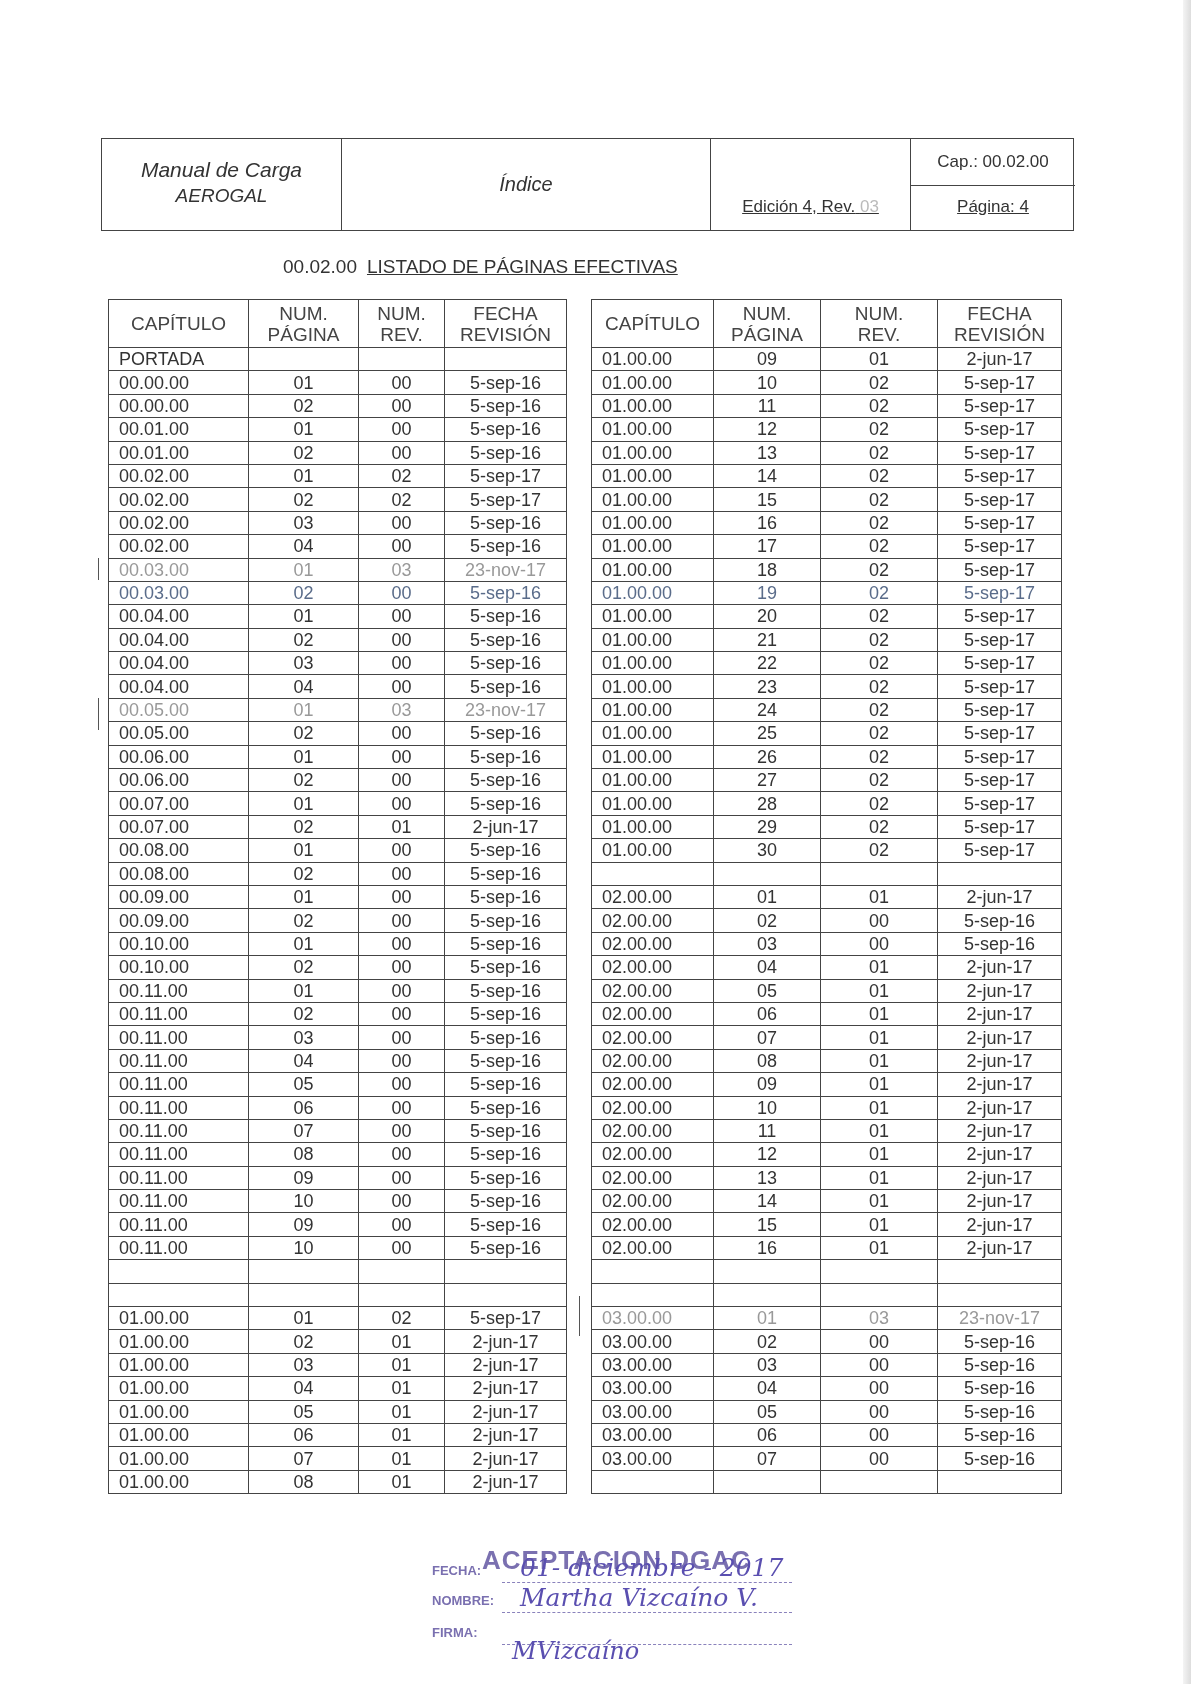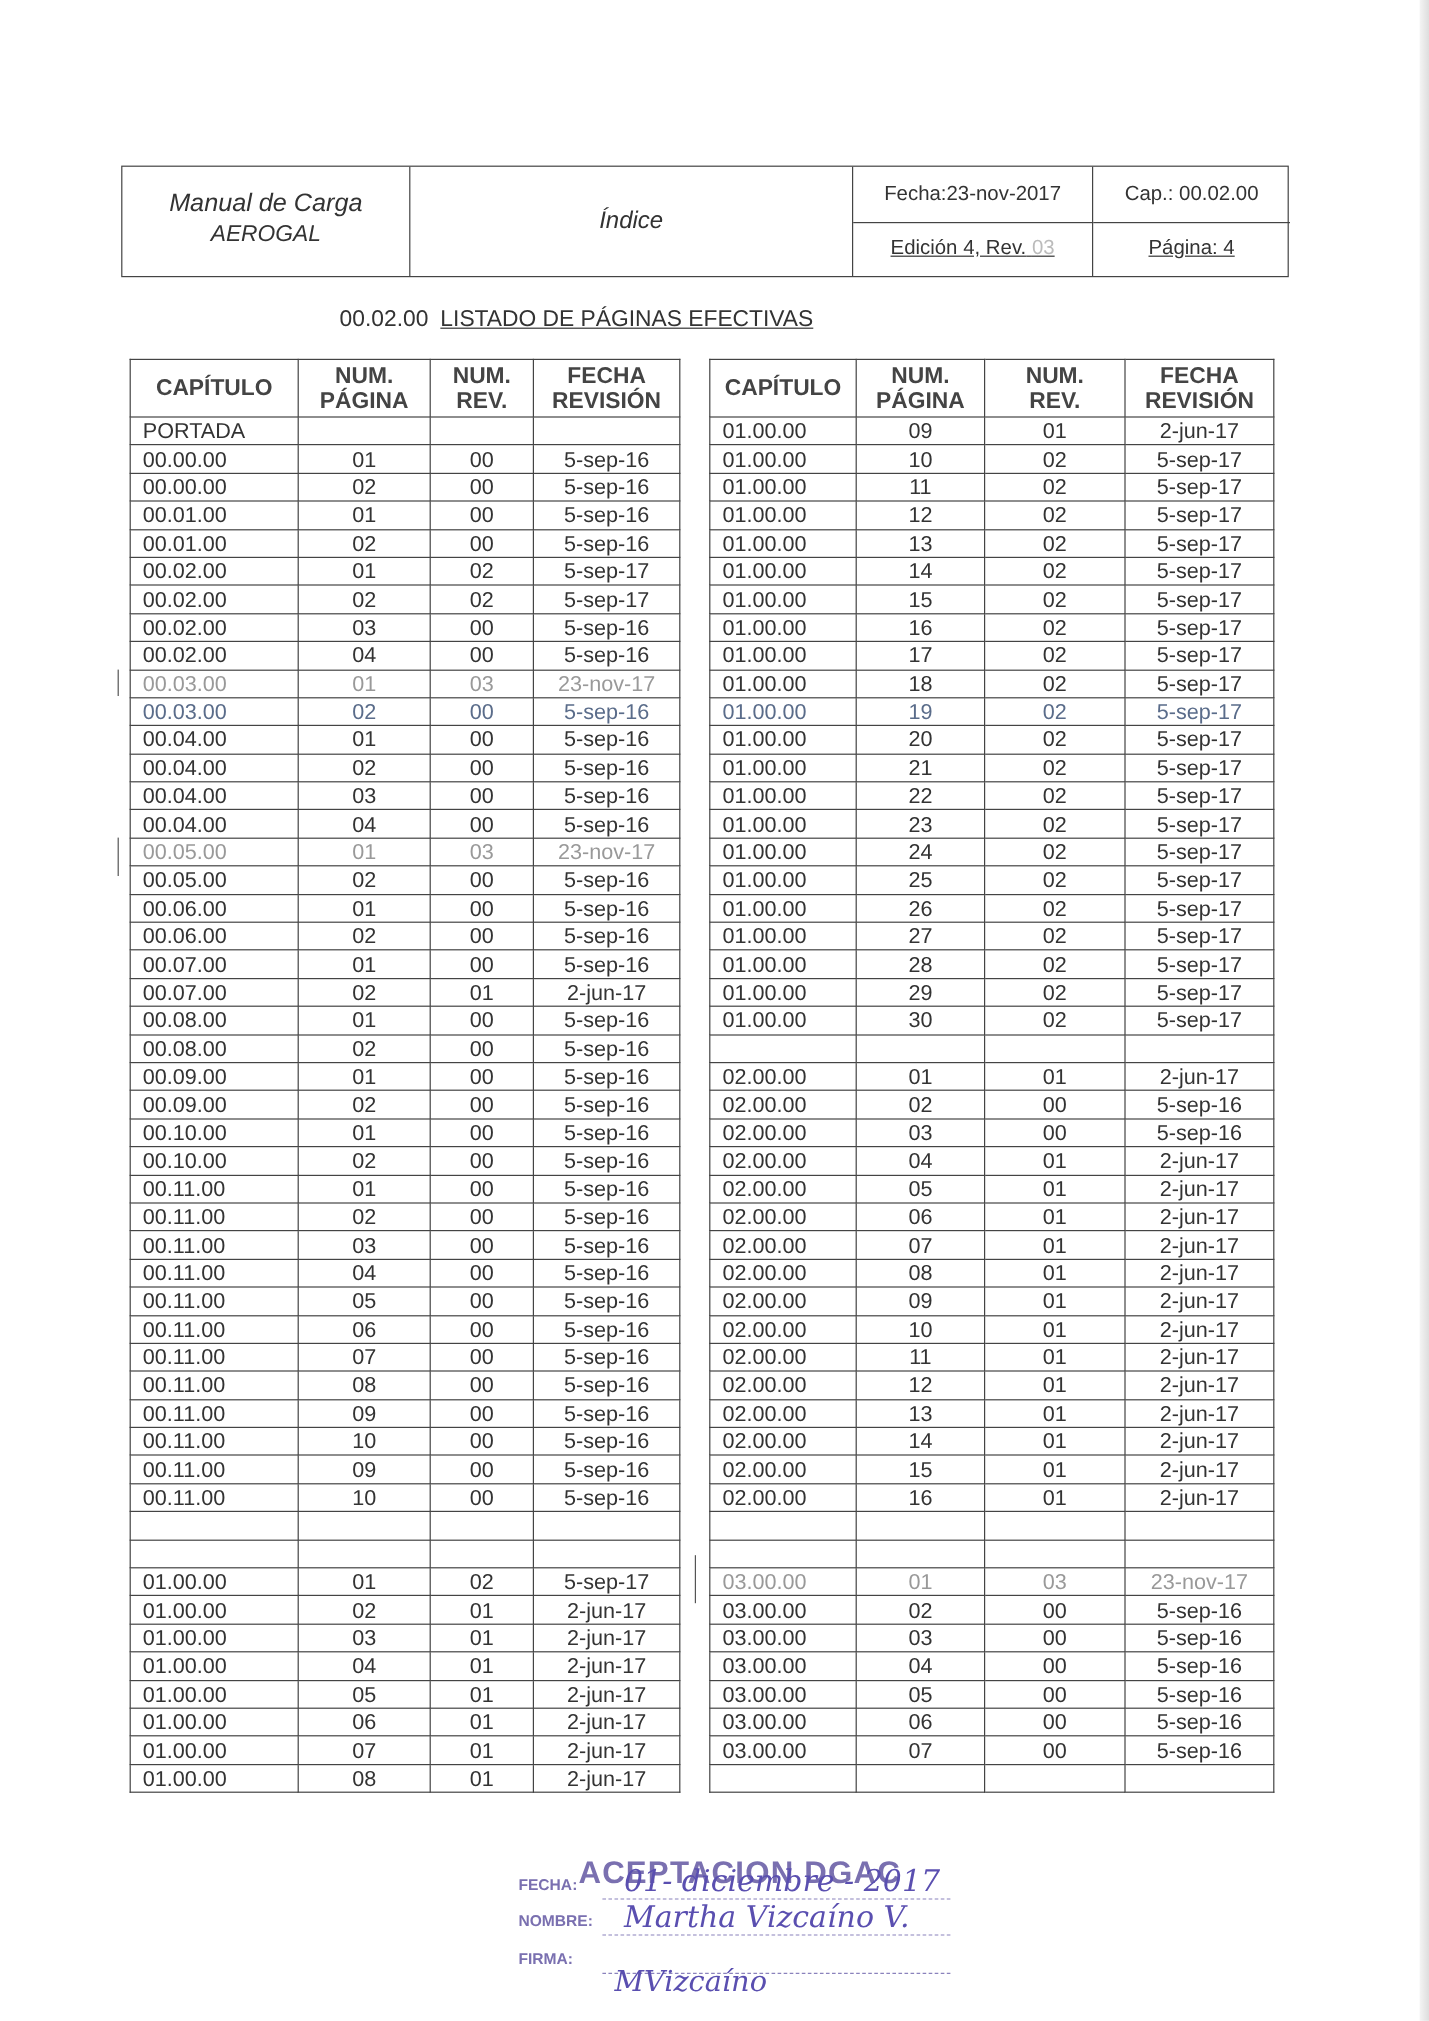--- a/index.html
+++ b/index.html
@@ -15,21 +15,21 @@
   .hdr .top { top:0; border-bottom:1px solid #444; }
   .hdr .bot { top:50%;text-decoration:underline; }
   .mt { position:absolute; left:0; top:18px; width:100%; text-align:center; font-style:italic; font-size:21px; line-height:26px; color:#333; }
   .mt2 { font-size:19px; }
   .idx { position:absolute; left:0; top:0; width:100%; height:100%; display:flex; align-items:center; justify-content:center; font-style:italic; font-size:20px; color:#333; }
   .rev-faint { color:#bbb; }
   .title { position:absolute; left:283px; top:256px; font-size:19px; color:#333; }
   .title u { text-decoration:underline; margin-left:10px; }
   table.lst { position:absolute; top:299px; border-collapse:collapse; table-layout:fixed; }
   table.lst td, table.lst th { border:1px solid #444; padding:0; height:22.4px; line-height:20px; font-size:18px; color:#333; overflow:hidden; white-space:nowrap; }
-  table.lst th { height:47px; font-weight:bold; font-size:19px; line-height:21px; color:#444; }
+  table.lst th { height:47px; font-weight:normal; font-size:19px; line-height:21px; color:#444; }
   table.lst td.cap { text-align:left; padding-left:10px; }
   table.lst td.ctr { text-align:center; }
   table.lst tr.faint td { color:#999; }
   table.lst tr.blue td { color:#5a6c8a; }
   #left { left:108px; }
   #right { left:591px; }
   .marker { position:absolute; width:1px; background:#555; }
   .stamp { position:absolute; left:420px; top:1525px; width:370px; color:#6b5fa8; }
   .stamp .st { position:absolute; left:62px; top:4px; font-weight:bold; font-size:26px; letter-spacing:1px; color:#7a70b0;margin-top:16px; }
   .stamp .row { position:absolute; left:12px; font-weight:bold; font-size:13px; color:#7a70b0; width:360px; }
@@ -46,21 +46,20 @@
   <div class="c c2">
     <div class="idx">Índice</div>
   </div>
   <div class="c c1">
     <div class="mt">
       <div>Manual de Carga</div>
       <div class="mt2">AEROGAL</div>
     </div>
   </div>
   <div class="c c3">
-    <div class="half top">Fecha:23-nov-2017</div>
     <div class="half bot">
       <span>Edición 4, Rev.</span>&nbsp;<span class="rev-faint">03</span>
     </div>
   </div>
   <div class="c c4">
     <div class="half top">Cap.: 00.02.00</div>
     <div class="half bot">Página: 4</div>
   </div>
 </div>
 

